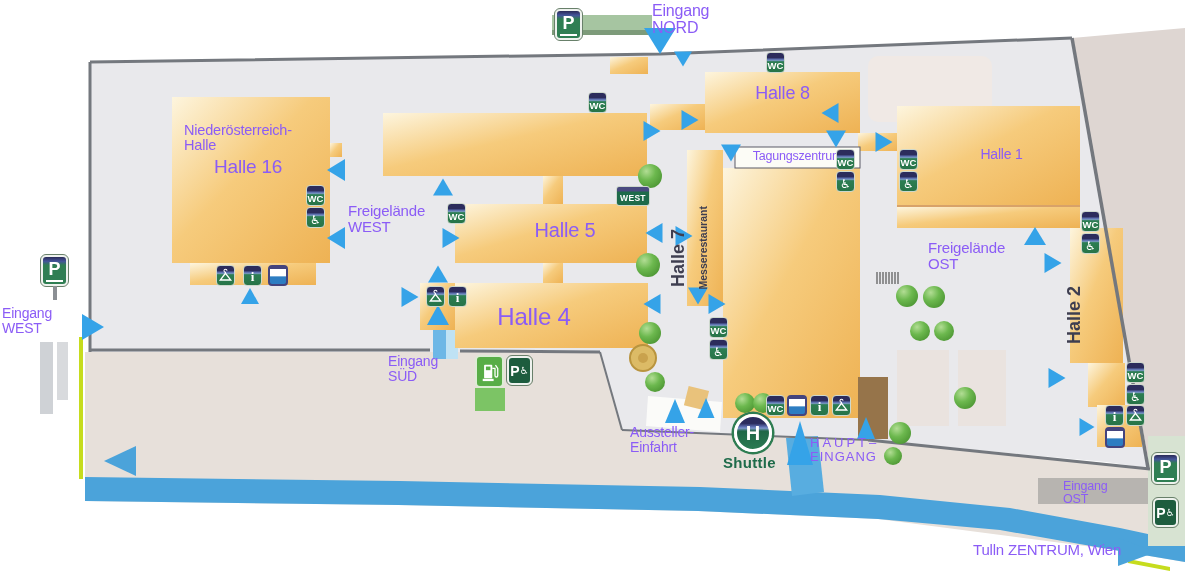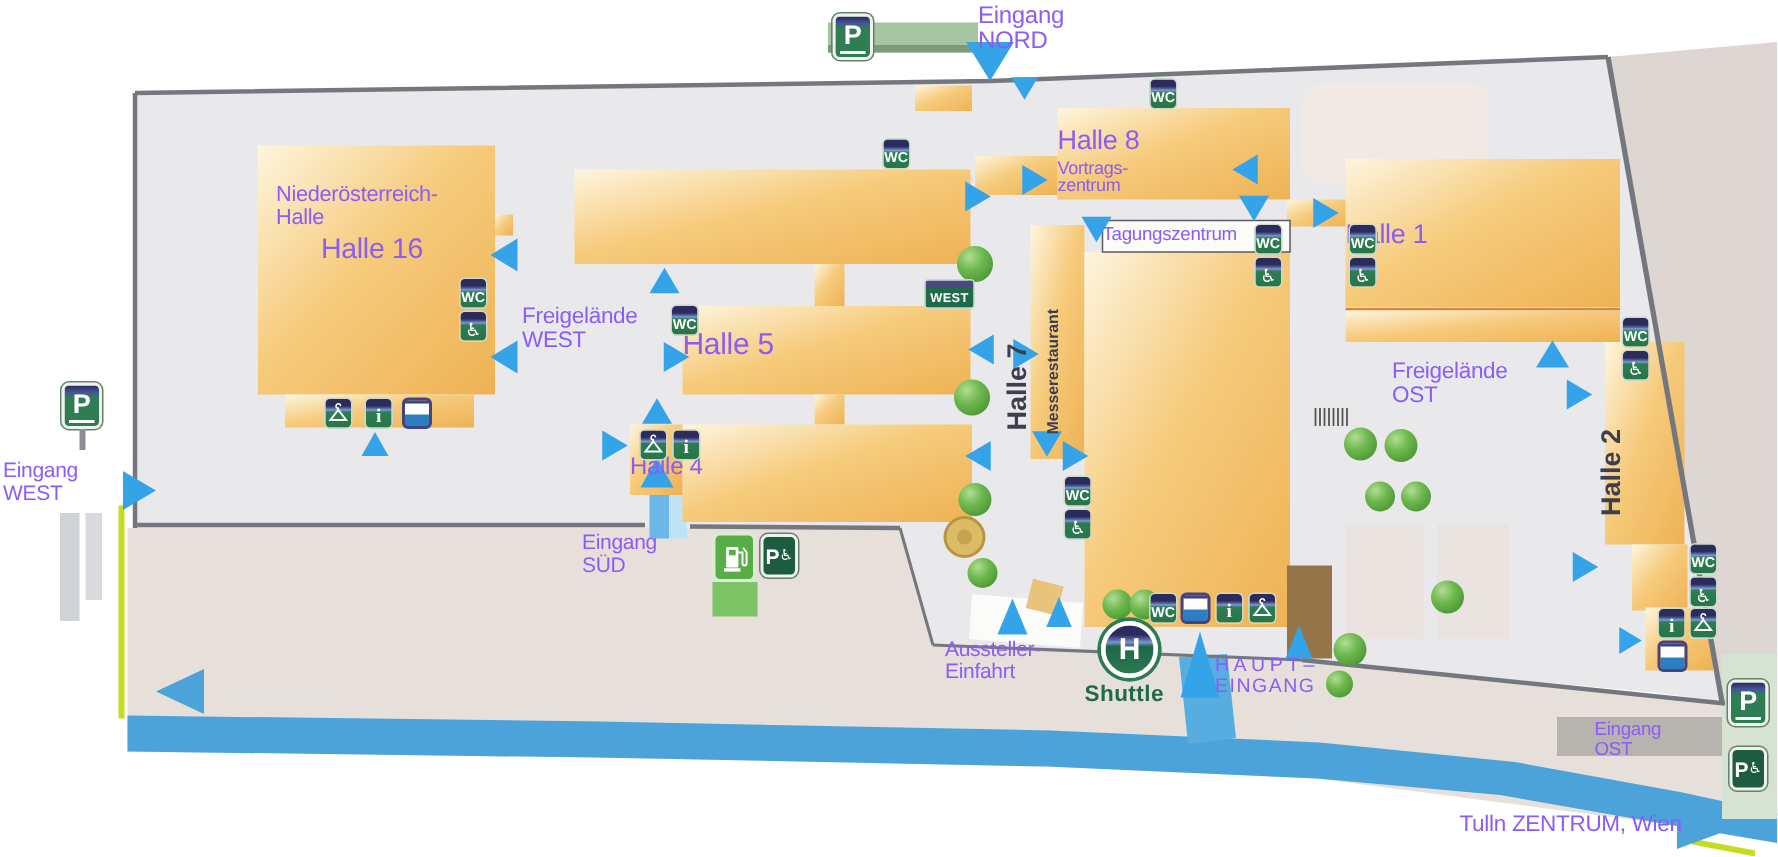--- a/index.html
+++ b/index.html
@@ -1,21 +1,21 @@
 <!DOCTYPE html>
 <html><head>
 <meta charset="utf-8">
 <style>
   html,body{margin:0;padding:0;background:#fff}
   #stage{position:relative;width:1185px;height:571px;background:#ffffff;
          font-family:"Liberation Sans","DejaVu Sans",sans-serif;overflow:hidden}
   #base{position:absolute;left:0;top:0}
   .lab{position:absolute;font-weight:400;color:#8b5cf6;line-height:1.05;letter-spacing:-0.2px;white-space:nowrap}
   .lab span{display:block}
-  .ctr{}
+  .ctr{text-align:center}
   .rot{position:absolute;font-weight:700;color:#3e3e50;white-space:nowrap;
        transform:rotate(-90deg);transform-origin:0 100%;line-height:1}
   .sign{position:absolute;width:19px;height:21px;border-radius:4px;border:1px solid #cdd8cd;box-sizing:border-box;
         background:linear-gradient(180deg,#2c2c5c 0%,#2c2c5c 24%,#5668a8 33%,#8099ce 38%,#2c7e52 46%,#277448 100%);
         display:flex;align-items:flex-end;justify-content:center;color:#fff;font-weight:700}
   .sign span{font-size:9.5px;line-height:1;padding-bottom:2px}
   .sign.access span{font-size:12px;padding-bottom:1px;font-family:"DejaVu Sans",sans-serif}
   .sign.info span{font-family:"Liberation Serif","DejaVu Serif",serif;font-size:13px;padding-bottom:2px}
   .sign.hanger{align-items:center}
   .kassa{position:absolute;width:20px;height:21px;border-radius:4px;border:2px solid #44447e;box-sizing:border-box;
@@ -185,31 +185,27 @@
   <div class="lab" style="left:184px;top:123px;font-size:14.5px">
     <span>Niederösterreich-</span>
       <span>Halle</span>
   </div>
   <div class="lab" style="left:214px;top:157px;font-size:19px">
     <span>Halle 16</span>
     </div>
   <div class="lab ctr" style="left:455px;top:220px;width:220px;font-size:20px">
     <span>Halle 5</span>
     </div>
-  <div class="lab ctr" style="left:420px;top:304px;width:228px;font-size:16px">
+  <div class="lab ctr" style="left:420px;top:304px;width:228px;font-size:24px">
     <span>Halle 4</span>
     </div>
   <div class="lab ctr" style="left:705px;top:84px;width:155px;font-size:18px">
     <span>Halle 8</span>
     </div>
-  <div class="lab ctr" style="left:705px;top:107px;width:155px;font-size:12px;line-height:0.95">
-    <span>Vortrags-</span>
-      <span>zentrum</span>
-  </div>
-  <div class="lab ctr" style="left:897px;top:147px;width:209px;font-size:18px">
+  <div class="lab ctr" style="left:897px;top:147px;width:209px;font-size:14px">
     <span>Halle 1</span>
     </div>
   <div class="lab ctr" style="left:735px;top:150px;width:125px;font-size:12.5px">
     <span>Tagungszentrum</span>
     </div>
   <div class="rot" style="left:687px;top:269px;font-size:18px">Halle 7</div>
   <div class="rot" style="left:708px;top:279px;font-size:10.5px">Messerestaurant</div>
   <div class="rot" style="left:1083px;top:326px;font-size:18px">Halle 2</div>
 
   <div class="lab" style="left:348px;top:203px;font-size:15px">

